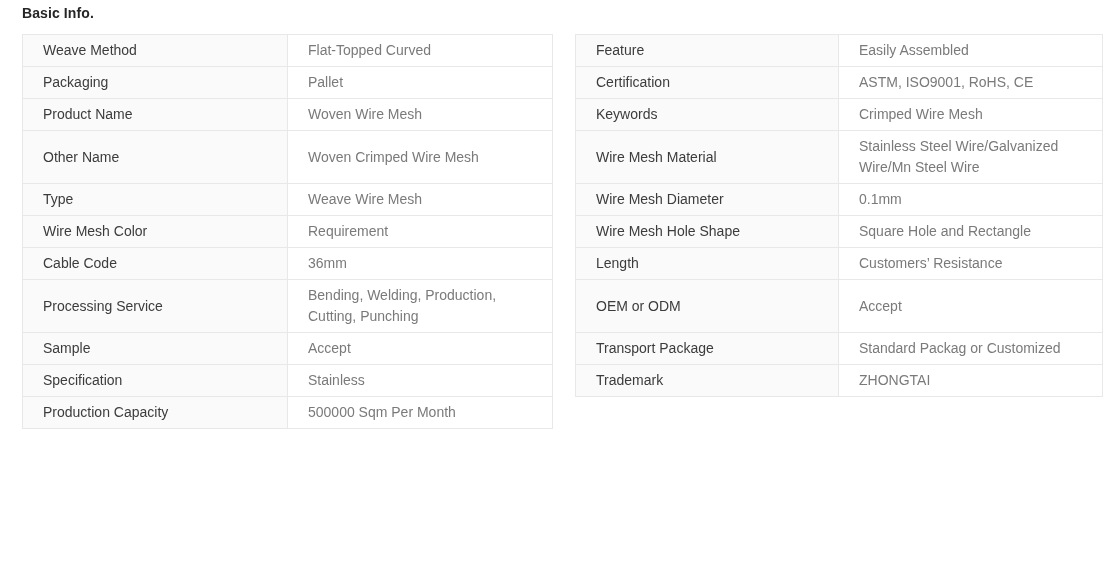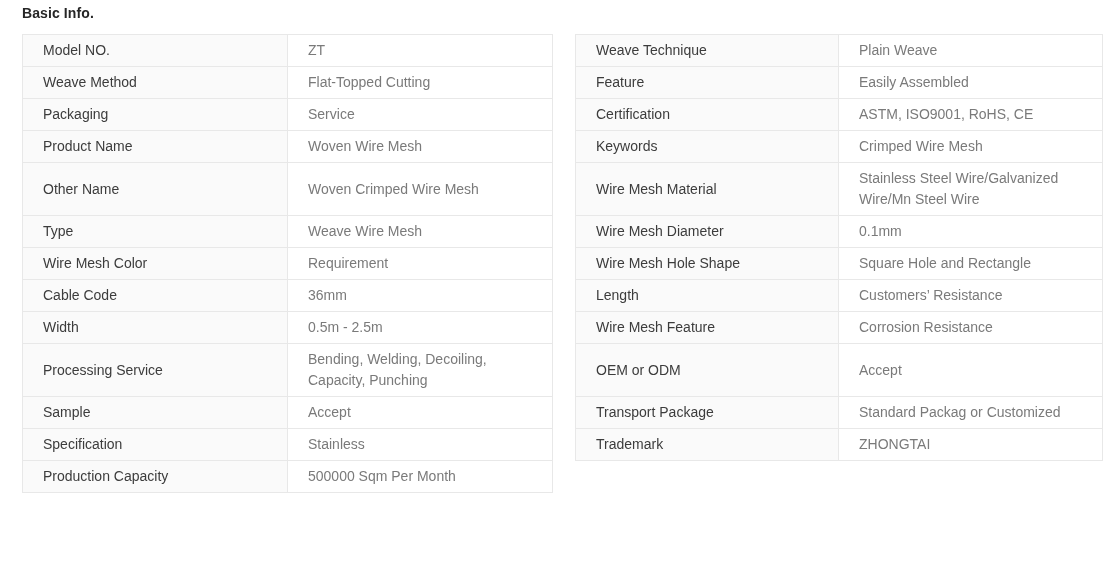--- a/index.html
+++ b/index.html
@@ -64,36 +64,29 @@
 <table class="spec-table">
   <colgroup>
     <col style="width:265px">
     <col style="width:265px">
     <col style="width:23px">
     <col style="width:263px">
     <col style="width:264px">
   </colgroup>
   <tbody>
       <tr>
-        <td class="lbl">Model NO.</td>
-        <td class="val">ZT</td>
-        <td class="gap"></td>
-        <td class="lbl">Weave Technique</td>
-        <td class="val">Plain Weave</td>
-      </tr>
-      <tr>
         <td class="lbl">Weave Method</td>
-        <td class="val">Flat-Topped Cutting</td>
+        <td class="val">Flat-Topped Curved</td>
         <td class="gap"></td>
         <td class="lbl">Feature</td>
         <td class="val">Easily Assembled</td>
       </tr>
       <tr>
         <td class="lbl">Packaging</td>
-        <td class="val">Service</td>
+        <td class="val">Pallet</td>
         <td class="gap"></td>
         <td class="lbl">Certification</td>
         <td class="val">ASTM, ISO9001, RoHS, CE</td>
       </tr>
       <tr>
         <td class="lbl">Product Name</td>
         <td class="val">Woven Wire Mesh</td>
         <td class="gap"></td>
         <td class="lbl">Keywords</td>
         <td class="val">Crimped Wire Mesh</td>
@@ -120,29 +113,22 @@
         <td class="val">Square Hole and Rectangle</td>
       </tr>
       <tr>
         <td class="lbl">Cable Code</td>
         <td class="val">36mm</td>
         <td class="gap"></td>
         <td class="lbl">Length</td>
         <td class="val">Customers’ Resistance</td>
       </tr>
       <tr>
-        <td class="lbl">Width</td>
-        <td class="val">0.5m - 2.5m</td>
-        <td class="gap"></td>
-        <td class="lbl">Wire Mesh Feature</td>
-        <td class="val">Corrosion Resistance</td>
-      </tr>
-      <tr>
         <td class="lbl">Processing Service</td>
-        <td class="val">Bending, Welding, Decoiling, Capacity, Punching</td>
+        <td class="val">Bending, Welding, Production, Cutting, Punching</td>
         <td class="gap"></td>
         <td class="lbl">OEM or ODM</td>
         <td class="val">Accept</td>
       </tr>
       <tr>
         <td class="lbl">Sample</td>
         <td class="val">Accept</td>
         <td class="gap"></td>
         <td class="lbl">Transport Package</td>
         <td class="val">Standard Packag or Customized</td>

